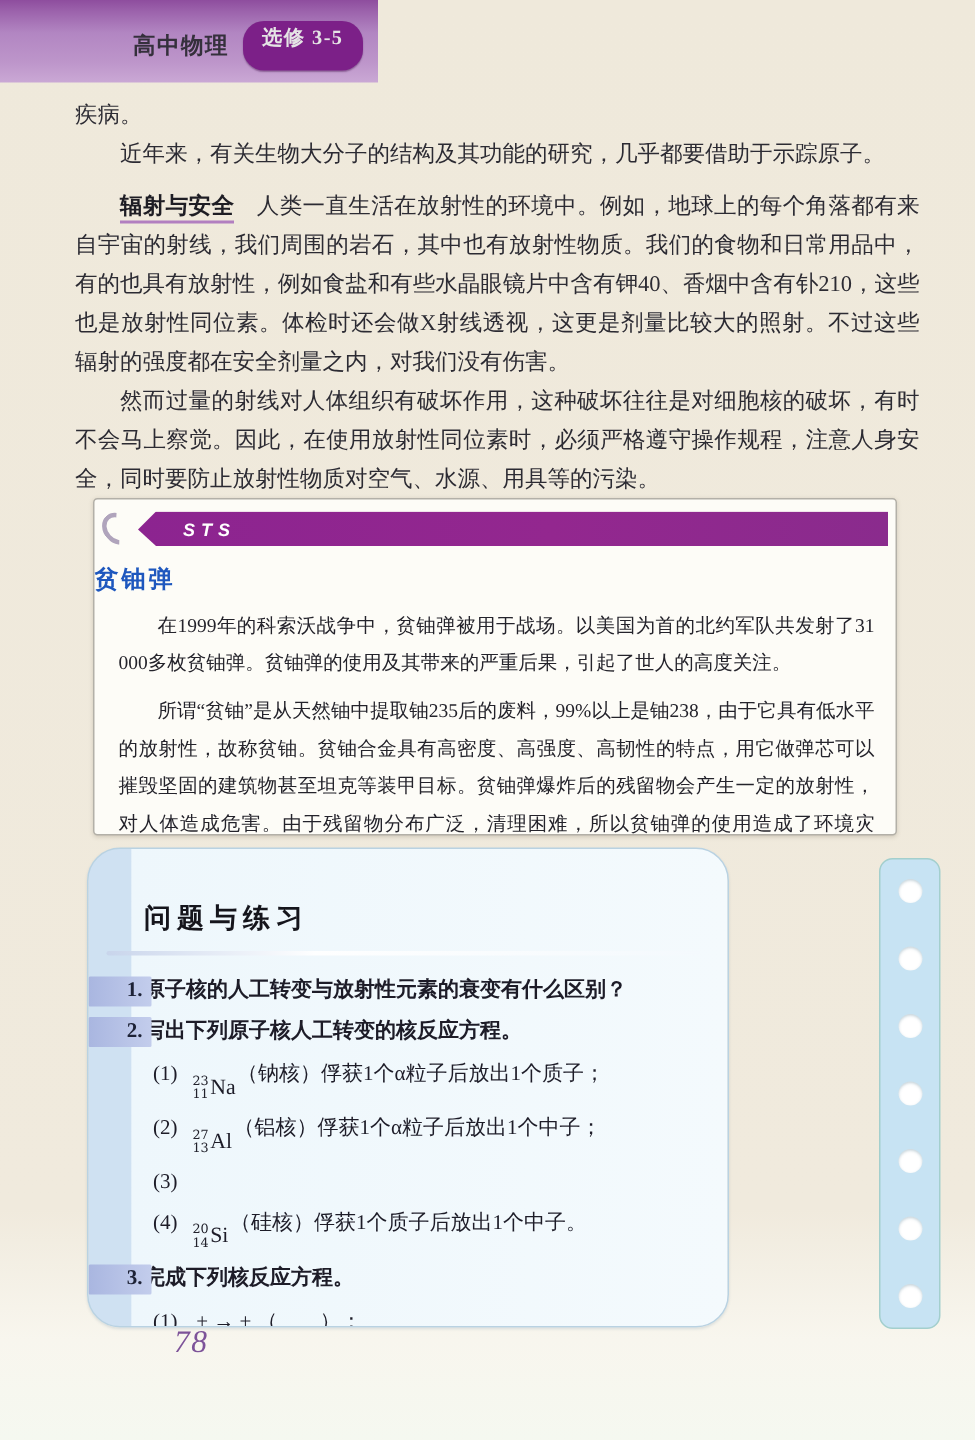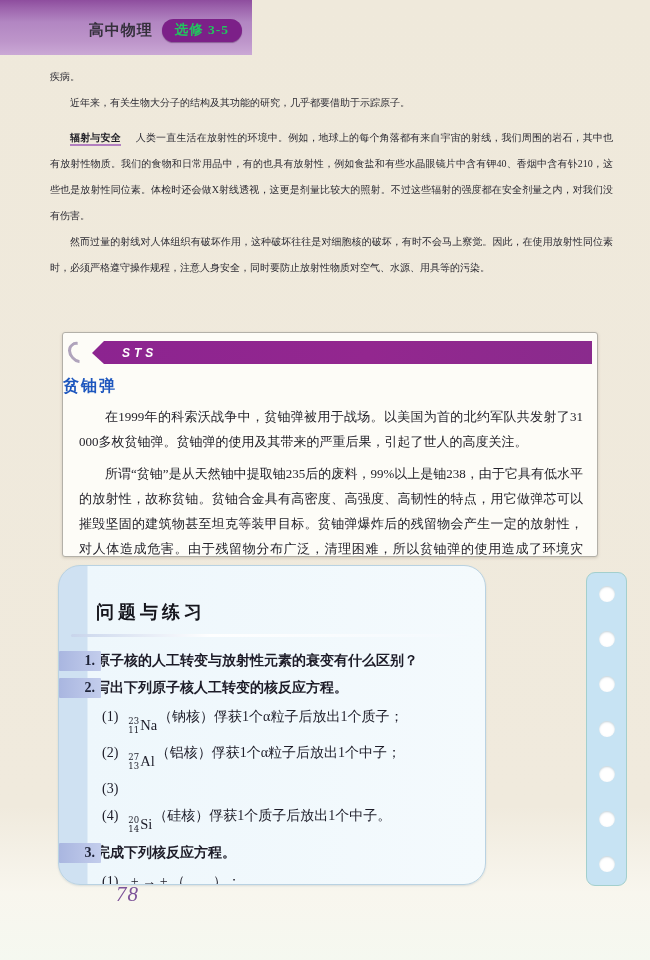--- a/index.html
+++ b/index.html
@@ -10,28 +10,28 @@
   }
 
   
   .band{
     position:absolute;left:0;top:0;width:252px;height:55px;box-sizing:border-box;
     background:linear-gradient(180deg,#8e4d9e 0%,#9c63ac 14%,#b286c2 40%,#bd95ca 75%,#caa8d5 100%);
     display:flex;align-items:center;justify-content:flex-end;gap:9px;padding:6px 10px 0 0;
   }
   .course{font-size:15px;font-weight:700;color:#35303c;letter-spacing:1px;}
   .badge{
-    background:#7c2088;color:#22c55e;font-size:13.5px;font-weight:600;
-    border-radius:14px;padding:2px 13px 3px;letter-spacing:1px;white-space:nowrap;
+    background:#7c2088;color:#e5e5e5;font-size:13.5px;font-weight:600;
+    border-radius:14px;padding:2px 13px 13px;letter-spacing:1px;white-space:nowrap;
     box-shadow:0 1px 1px rgba(60,10,70,.4);
   }
 
   
   .body-text{position:absolute;left:50px;top:64px;width:563px;}
-  .p{margin:0;font-size:10px;line-height:26px;text-align:justify;}
+  .p{margin:0;font-size:15px;line-height:26px;text-align:justify;}
   .p.indent{text-indent:2em;}
   .p.sect{margin-top:9px;text-indent:2em;}
   .kw{font-weight:700;color:#1e1d24;border-bottom:2px solid #b27fc0;padding-bottom:1px;margin-right:15px;}
 
   
   .sts-card{
     position:absolute;left:62px;top:332px;width:536px;height:225px;box-sizing:border-box;
     background:#fdfcf7;border:1px solid #b3b0a8;border-radius:3px;overflow:hidden;
     box-shadow:0 1px 3px rgba(110,100,80,.25);
   }

